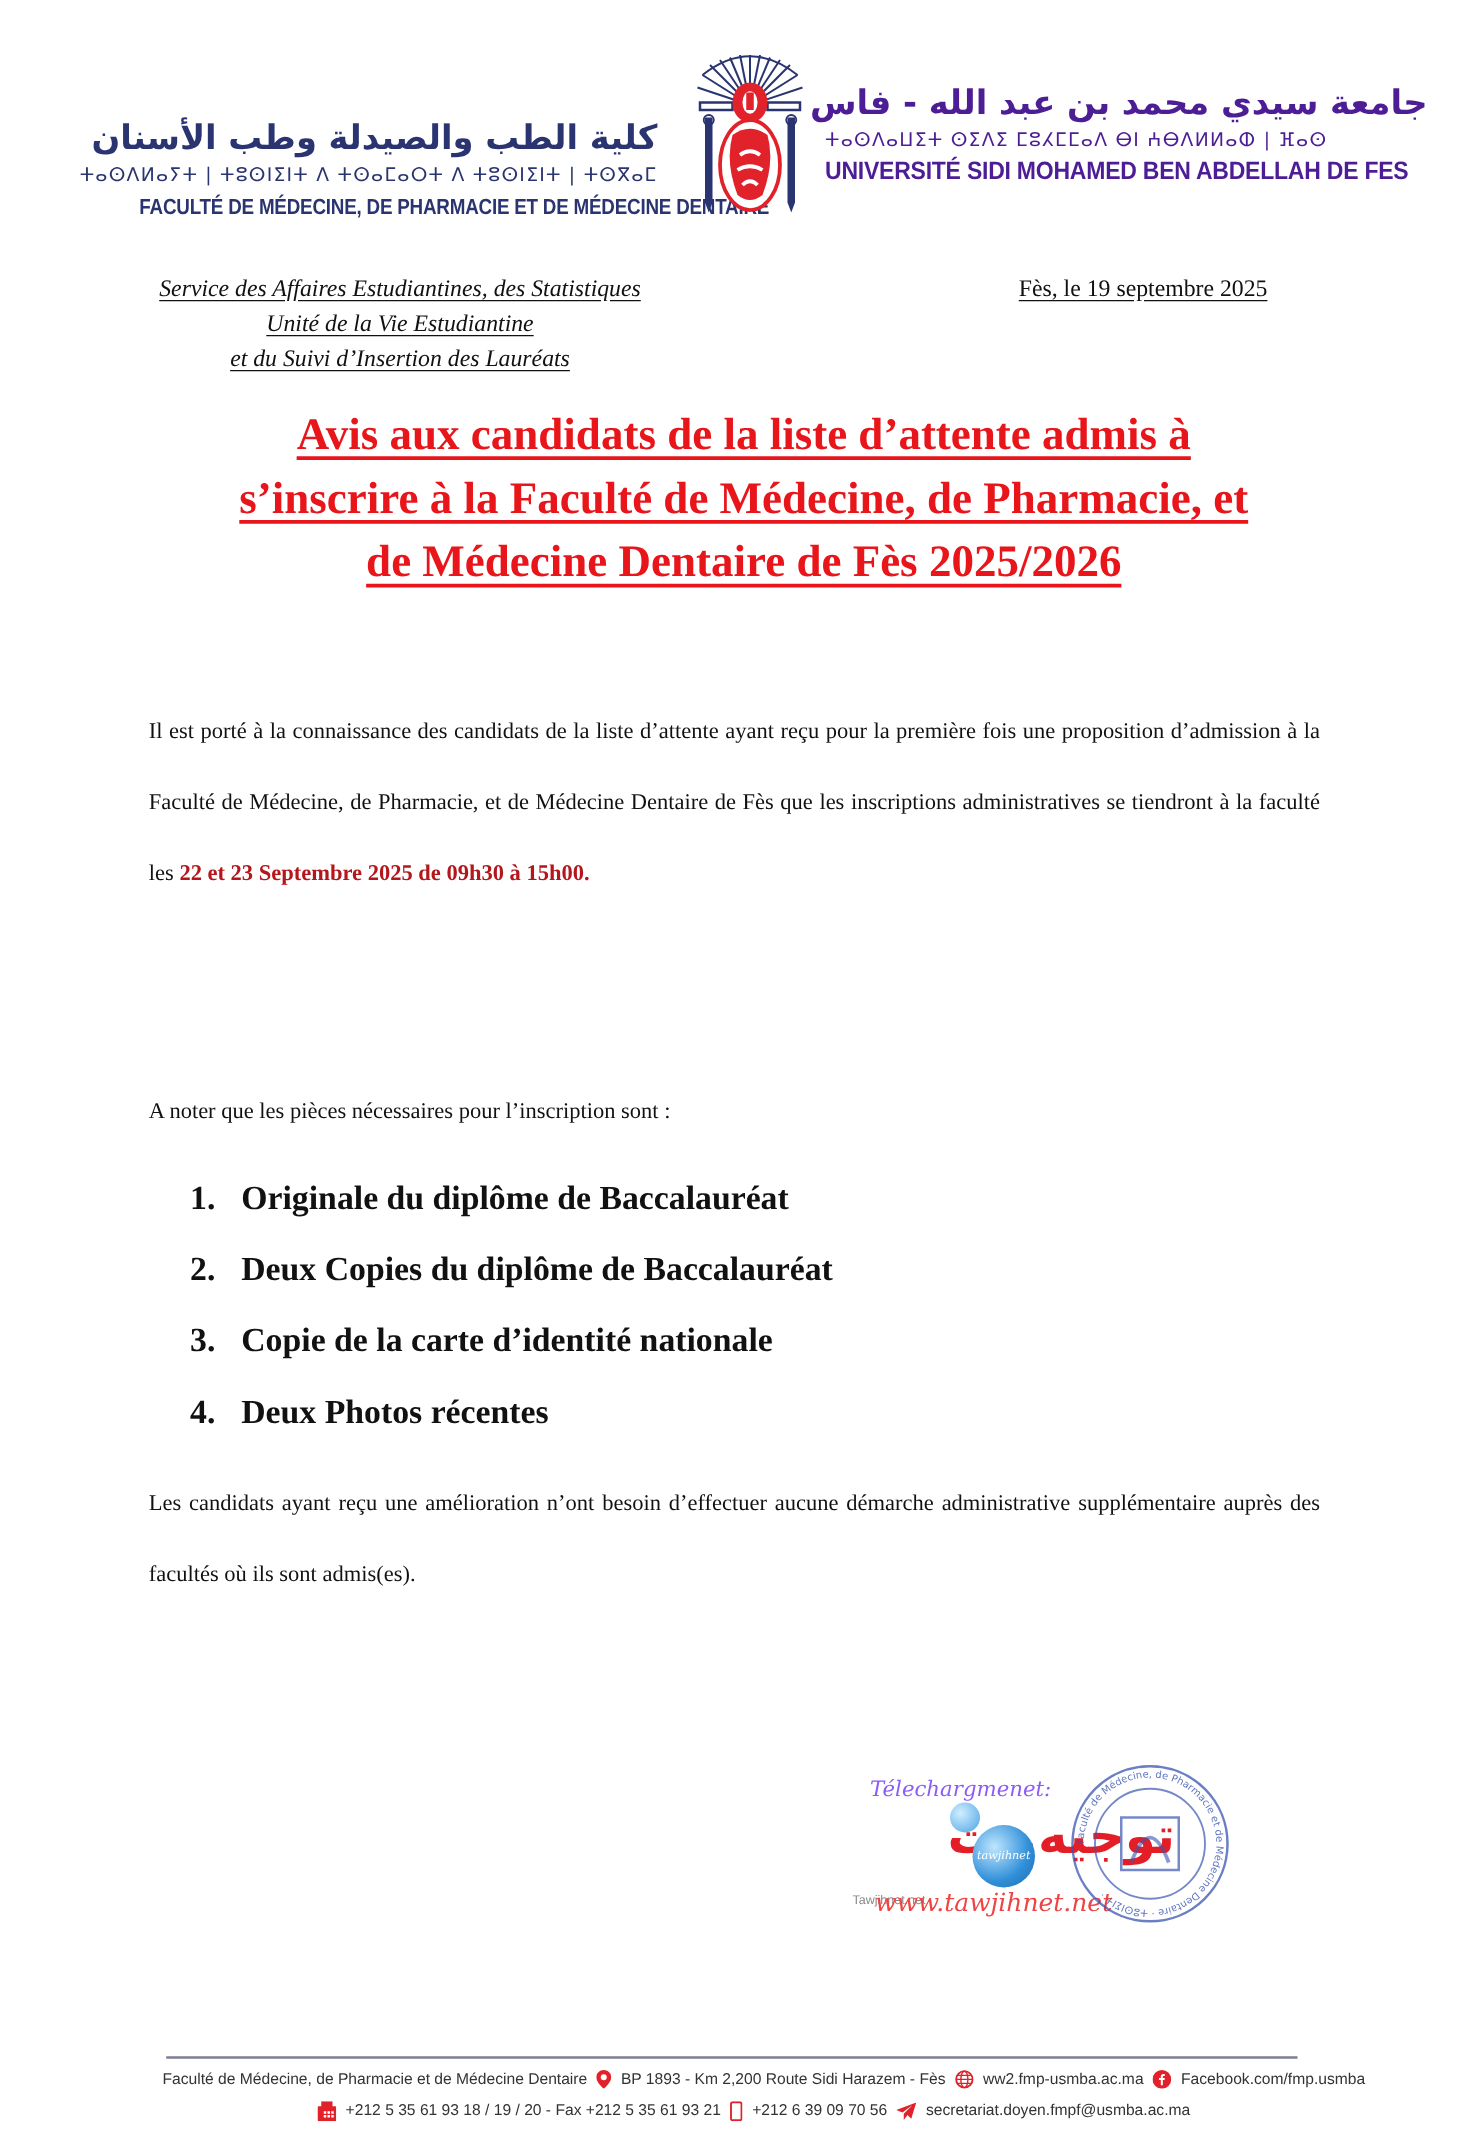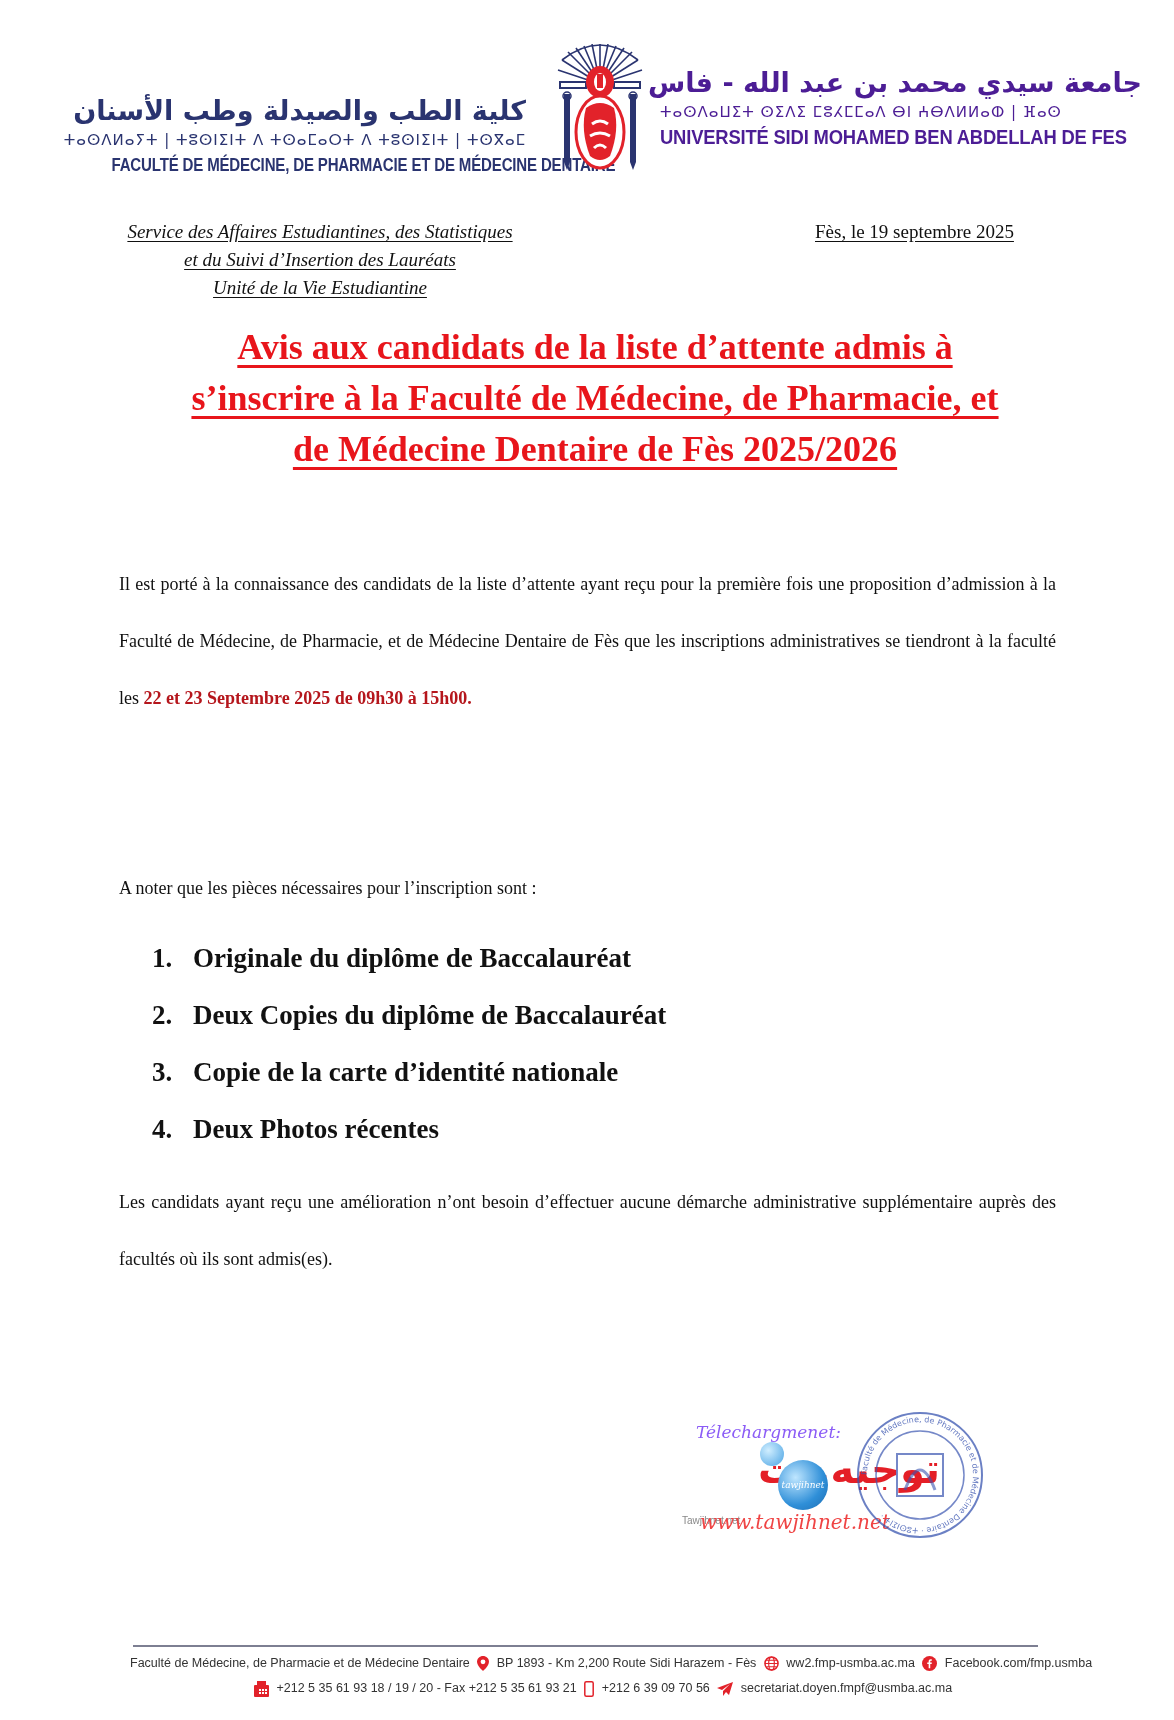--- a/index.html
+++ b/index.html
@@ -100,22 +100,22 @@
 
   <div class="hdr-right">
     <div class="ar">جامعة سيدي محمد بن عبد الله - فاس</div>
     <div class="tz">ⵜⴰⵙⴷⴰⵡⵉⵜ ⵙⵉⴷⵉ ⵎⵓⵃⵎⵎⴰⴷ ⴱⵏ ⵄⴱⴷⵍⵍⴰⵀ | ⴼⴰⵙ</div>
     <div class="fr">UNIVERSITÉ SIDI MOHAMED BEN ABDELLAH DE FES</div>
   </div>
 </div>
 
 <div class="service">
   <div><span>Service des Affaires Estudiantines, des Statistiques</span></div>
+  <div><span>Unité de la Vie Estudiantine</span></div>
   <div><span>et du Suivi d’Insertion des Lauréats</span></div>
-  <div><span>Unité de la Vie Estudiantine</span></div>
 </div>
 <div class="date">Fès, le 19 septembre 2025</div>
 
 <div class="title">
   <div><span>Avis aux candidats de la liste d’attente admis à</span></div>
   <div><span>s’inscrire à la Faculté de Médecine, de Pharmacie, et</span></div>
   <div><span>de Médecine Dentaire de Fès 2025/2026</span></div>
 </div>
 
 <div class="para p1"><span>Il est porté à la connaissance des candidats de la liste d’attente ayant reçu pour la première fois une proposition d’admission à la Faculté de Médecine, de Pharmacie, et de Médecine Dentaire de Fès que les inscriptions administratives se tiendront à la faculté les </span><span class="hl">22 et 23 Septembre 2025 de 09h30 à 15h00.</span></div>

